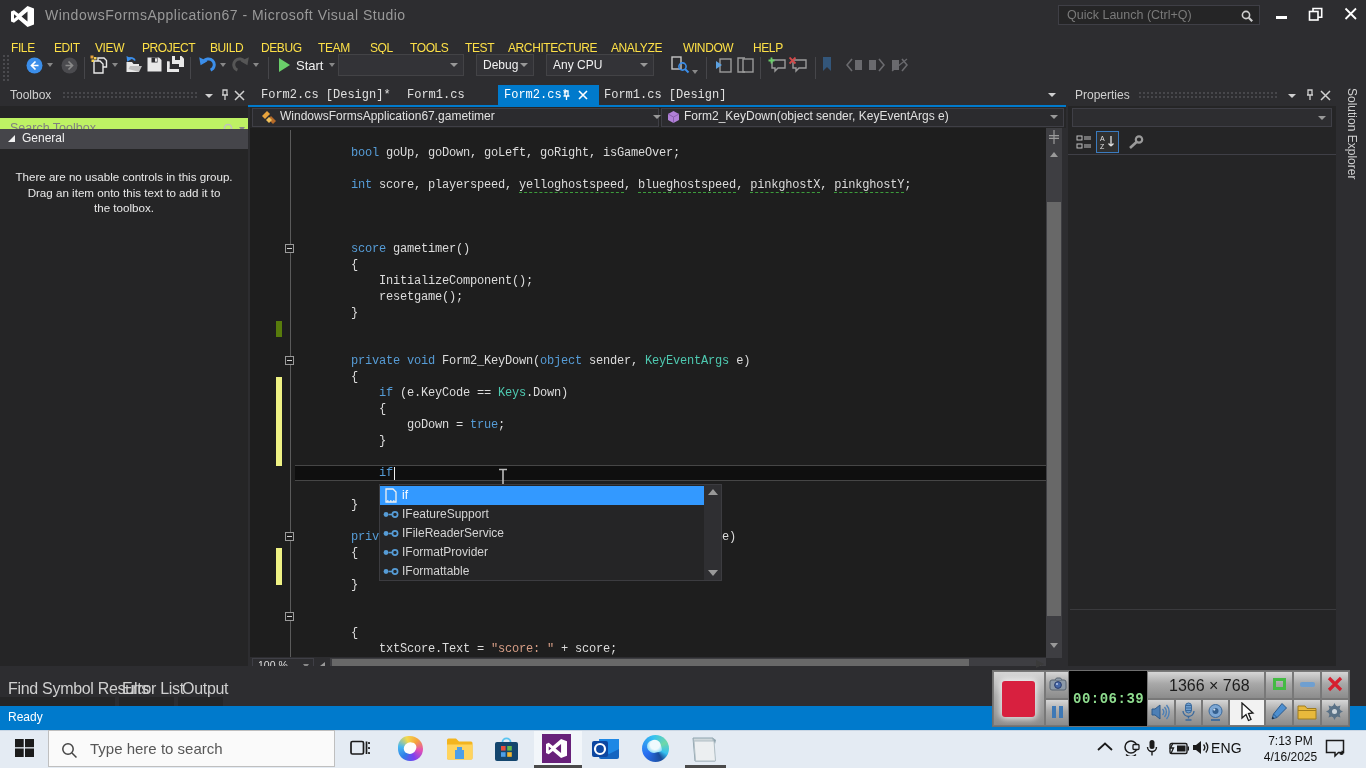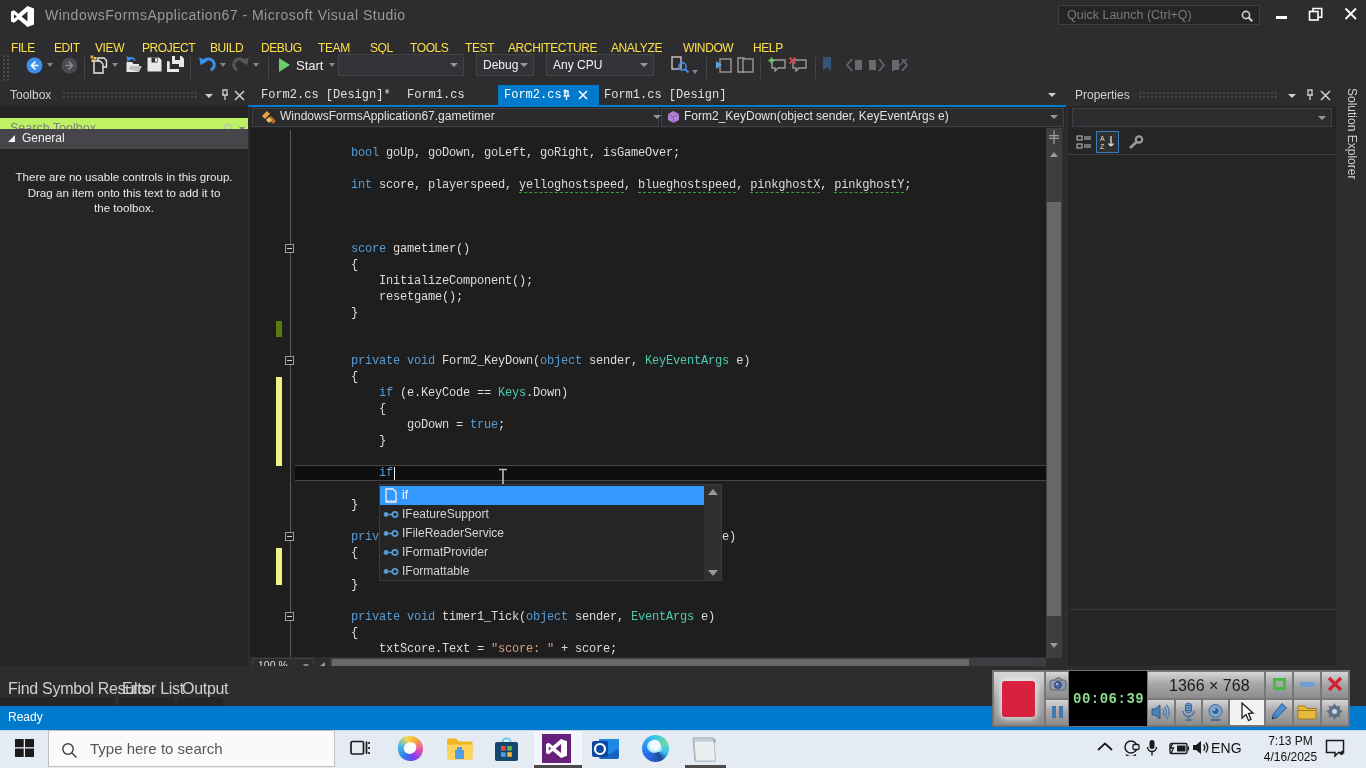--- a/index.html
+++ b/index.html
@@ -308,21 +308,20 @@
   <div class="cl" style="top:241px">{</div>
   <div class="cl" style="top:257px">    <span class="kw">if</span> (e.KeyCode == <span class="ty">Keys</span>.Down)</div>
   <div class="cl" style="top:273px">    {</div>
   <div class="cl" style="top:289px">        goDown = <span class="kw">true</span>;</div>
   <div class="cl" style="top:305px">    }</div>
   <div class="cl" style="top:337px">    <span class="kw">if</span></div>
   <div class="cl" style="top:369px">}</div>
   <div class="cl" style="top:401px"><span class="kw">private</span> <span class="kw">void</span> Form2_KeyUp(<span class="kw">object</span> sender, <span class="ty">KeyEventArgs</span> e)</div>
   <div class="cl" style="top:417px">{</div>
   <div class="cl" style="top:449px">}</div>
-  <div class="cl" style="top:481px"><span class="kw">private</span> <span class="kw">void</span> timer1_Tick(<span class="kw">object</span> sender, <span class="ty">EventArgs</span> e)</div>
   <div class="cl" style="top:497px">{</div>
   <div class="cl" style="top:513px">    txtScore.Text = <span class="st">"score: "</span> + score;</div>
 
   <div class="abs" style="left:144px;top:339px;width:1px;height:13px;background:#f0f0f0"></div>
 
   <svg class="abs" style="left:35px;top:116px" width="9" height="9" viewBox="0 0 9 9">
       <rect x="0.5" y="0.5" width="8" height="8" fill="#1e1e1e" stroke="#9a9a9a"></rect>
       <line x1="2" y1="4.5" x2="7" y2="4.5" stroke="#d0d0d0"></line>
     </svg>
   <svg class="abs" style="left:35px;top:228px" width="9" height="9" viewBox="0 0 9 9">

